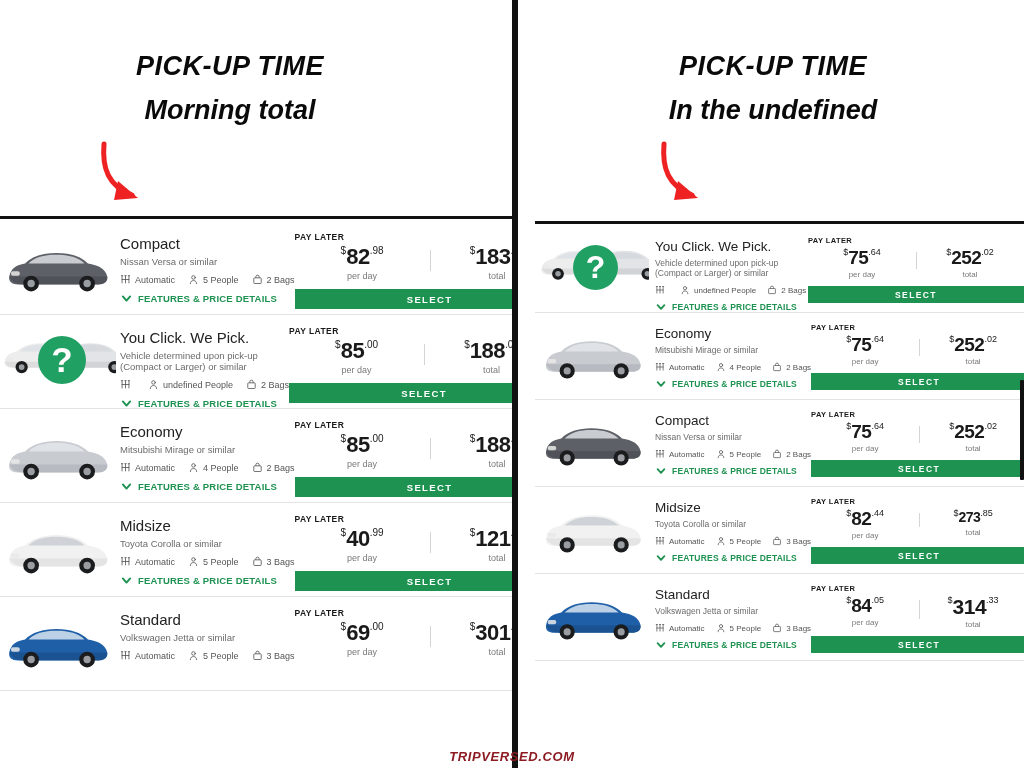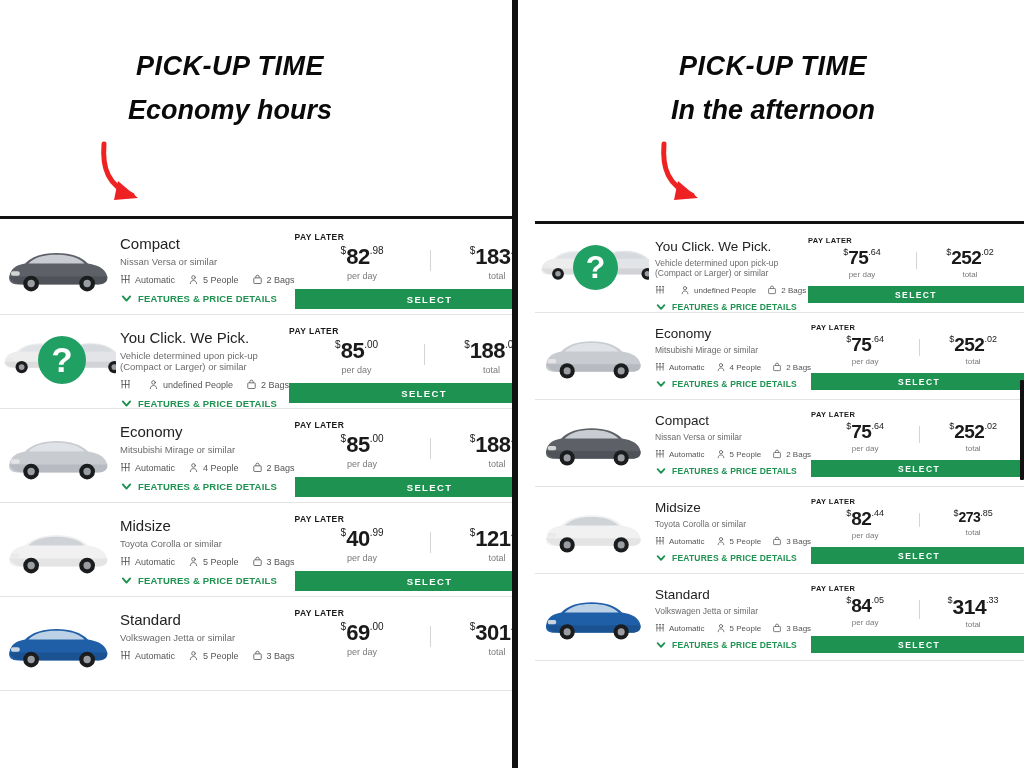--- a/index.html
+++ b/index.html
@@ -109,21 +109,21 @@
 </style>
 </head>
 <body>
 
 <div id="page">
 
   <div class="panel panel-left">
 
     <div class="headline" style="left:0; top:52px; width:460px;">
       <div class="l1">PICK-UP TIME</div>
-      <div class="l2">Economy hours</div>
+      <div class="l2">Morning total</div>
     </div>
 
     <svg class="arrow" style="left:98px; top:140px;" width="72" height="70" viewBox="0 0 72 70">
       <path d="M6,4 C4,28 10,46 34,55" fill="none" stroke="#ee2222" stroke-width="5" stroke-linecap="round"></path>
       <path d="M20,41 L40,58 L16,60 Z" fill="#ee2222"></path>
     </svg>
 
     <div class="rule-black" style="left:0; top:216px; width:512px;"></div>
 
     <div class="list" style="left:0; top:221px; width:512px;">
@@ -447,21 +447,21 @@
         </div>
       </div>
   </div>
 
   <div class="divider-vert"></div>
 
   <div class="panel panel-right">
 
     <div class="headline" style="left:30px; top:52px; width:450px;">
       <div class="l1">PICK-UP TIME</div>
-      <div class="l2">In the afternoon</div>
+      <div class="l2">In the undefined</div>
     </div>
 
     <svg class="arrow" style="left:140px; top:140px;" width="72" height="70" viewBox="0 0 72 70">
       <path d="M6,4 C4,28 10,46 34,55" fill="none" stroke="#ee2222" stroke-width="5" stroke-linecap="round"></path>
       <path d="M20,41 L40,58 L16,60 Z" fill="#ee2222"></path>
     </svg>
 
     <div class="rule-black" style="left:17px; top:221px; width:489px;"></div>
 
     <div class="list" style="left:17px; top:226px; width:489px;">
@@ -788,13 +788,14 @@
               </div>
             </div>
             <div class="select-btn" style="height: 17px; font-size: 8.5px; margin-top: 7px;">SELECT</div>
           </div>
         </div>
       </div>
 
     <div class="scroll-nub" style="right:0px; top:380px; width:4px; height:100px;"></div>
   </div>
 
+  <div class="watermark" style="top:749px;">TRIPVERSED.COM</div>
 </div>
 
 </body></html>

